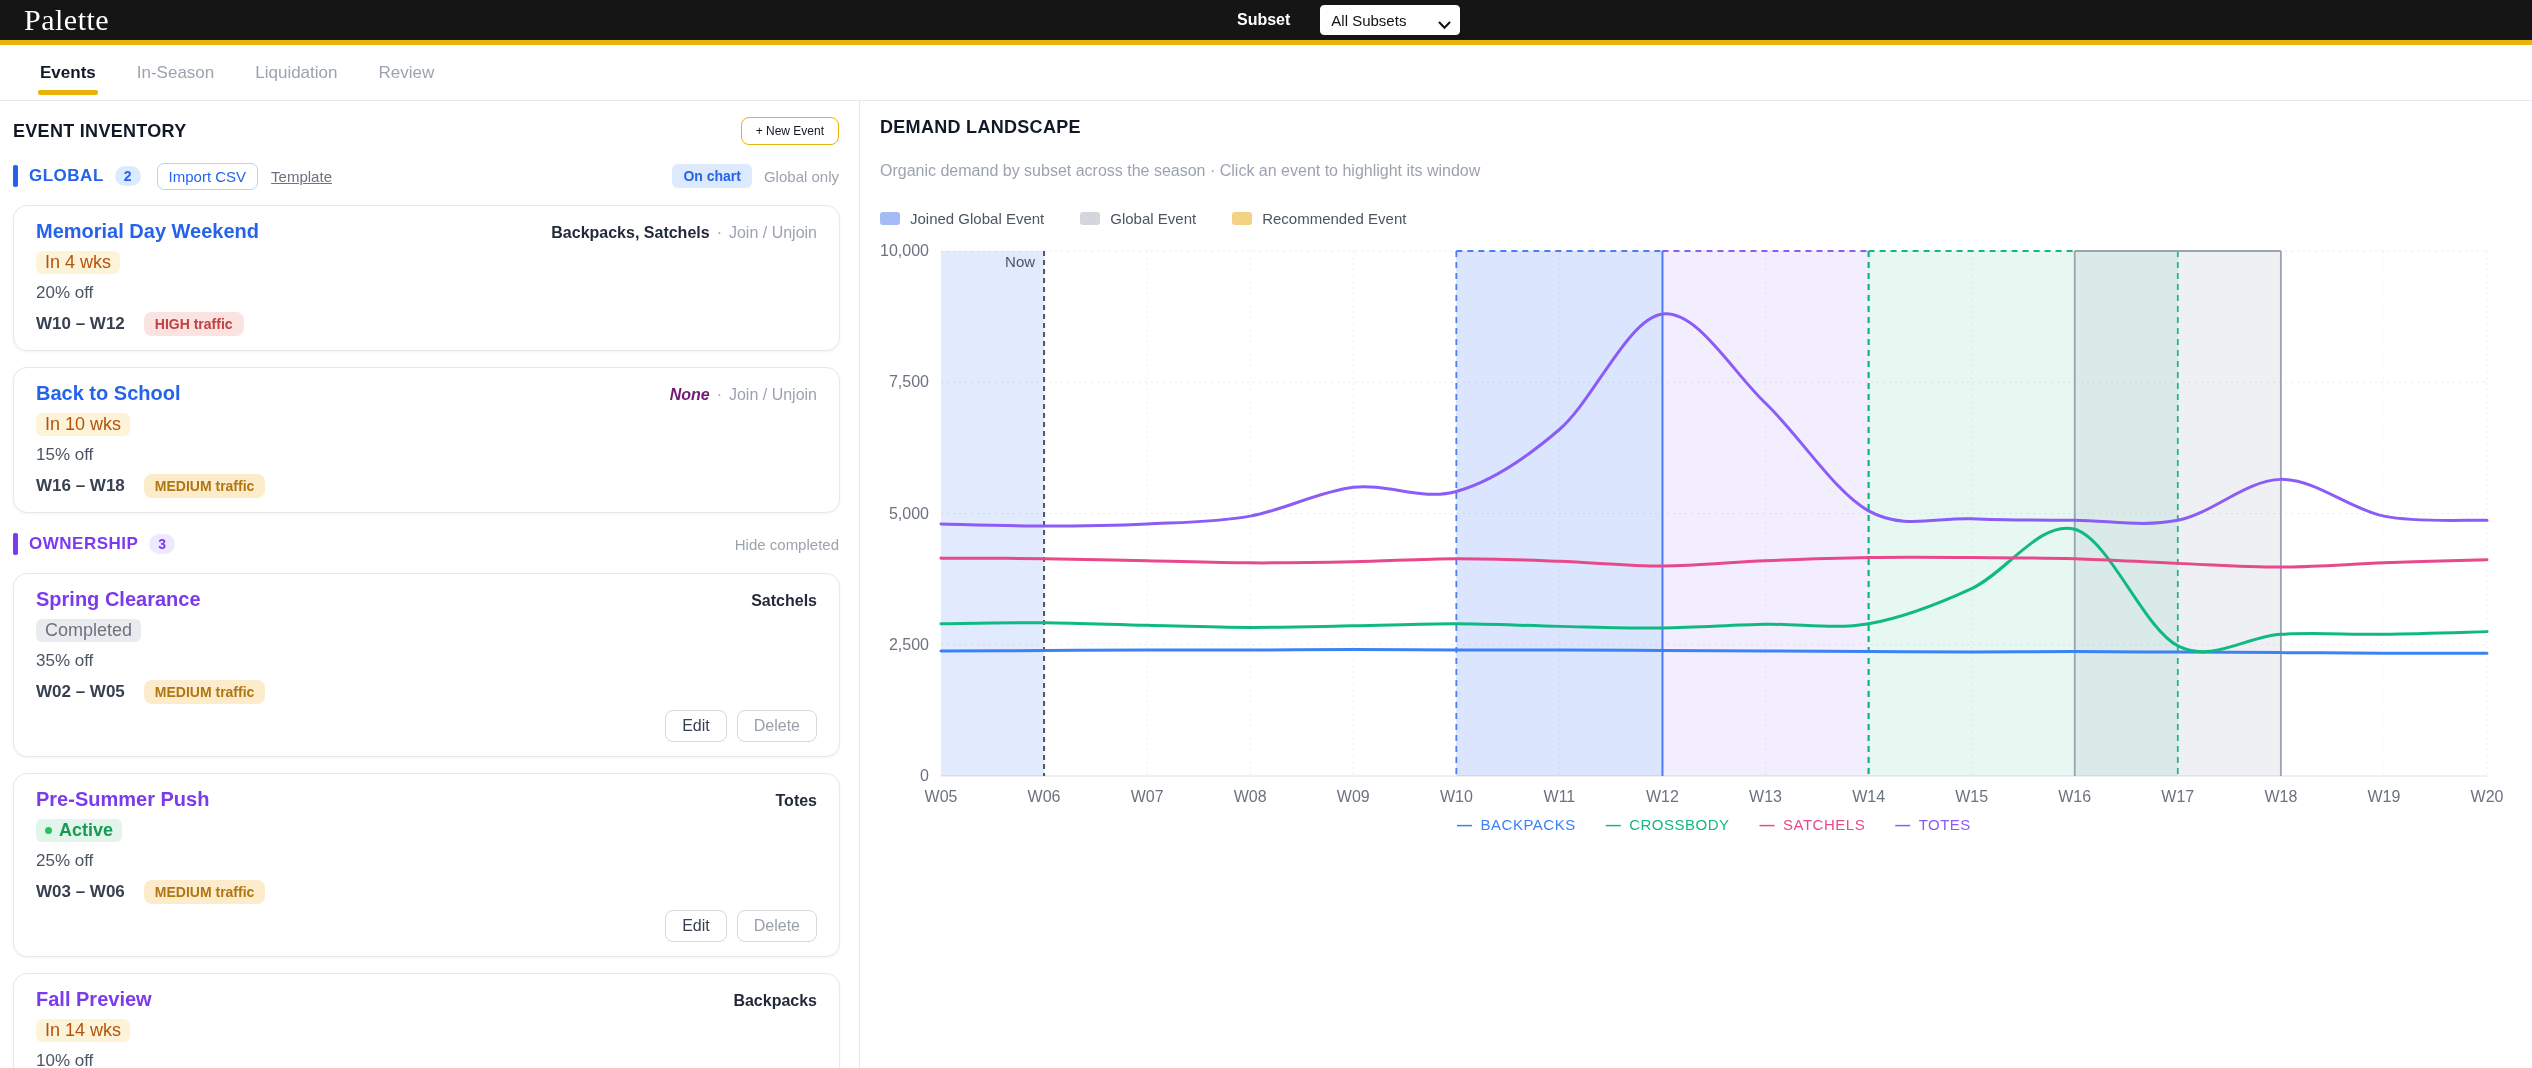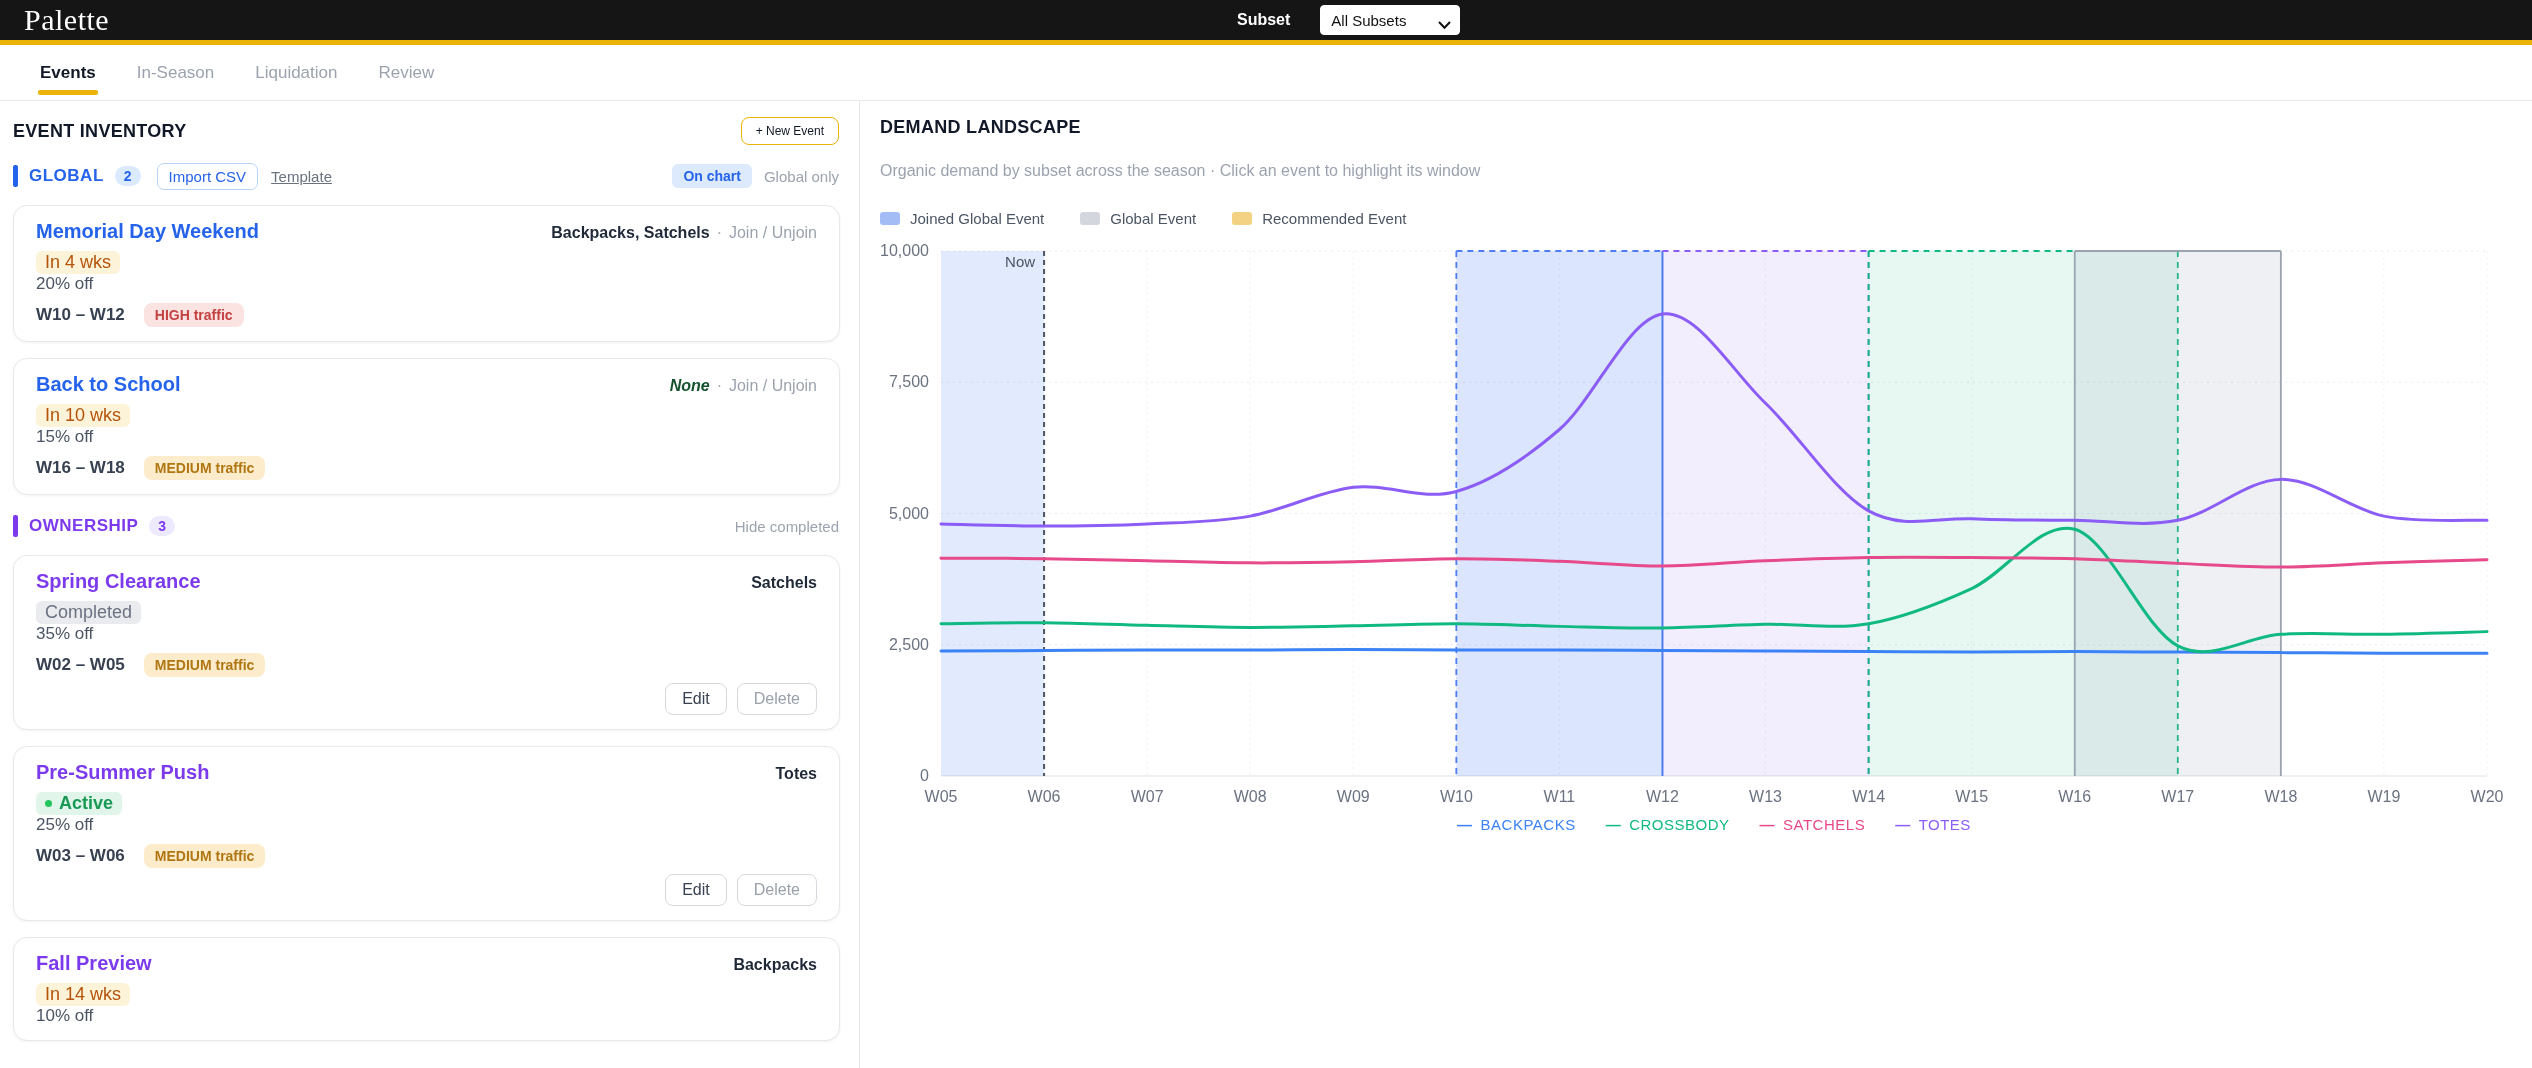--- a/index.html
+++ b/index.html
@@ -58,30 +58,30 @@
   .hide-completed{margin-right:20px;color:#9ca3af;font-size:15px;cursor:pointer;}
 
   .card{width:827px;box-sizing:border-box;background:#fff;border:1px solid #e6e8eb;border-radius:14px;
       padding:14px 22px 14px;margin-bottom:16px;box-shadow:0 1px 3px rgba(16,24,40,.05);cursor:pointer;}
   .card-top{display:flex;align-items:baseline;justify-content:space-between;}
   .card-title{font-size:20px;font-weight:700;}
   .global-card .card-title{color:var(--accent-blue);}
   .own-card .card-title{color:var(--accent-purple);}
   .card-meta{font-size:16px;color:#9ca3af;display:flex;gap:7px;align-items:baseline;}
   .meta-subsets{font-weight:700;color:#1f2937;}
-  .meta-subsets.muted{color:#14532d;font-style:italic;}
+  .meta-subsets.muted{color:#701a75;font-style:italic;}
   .meta-join{color:#9ca3af;cursor:pointer;}
   .status-row{margin-top:8px;}
   .status-badge{display:inline-flex;align-items:center;font-size:18px;padding:1px 9px;border-radius:6px;}
   .status-upcoming{background:#fcf3d9;color:#b45309;}
   .status-completed{background:#e9ebef;color:#6b7280;}
   .status-active{background:#e1f5ea;color:var(--status-active);font-weight:600;}
   .status-dot{display:none;width:7px;height:7px;border-radius:50%;background:#22c55e;margin-right:7px;}
   .status-active .status-dot{display:inline-block;}
-  .discount-row{font-size:17px;color:#4b5563;}
+  .discount-row{margin-top:9px;font-size:17px;color:#4b5563;}
   .weeks-row{margin-top:9px;display:flex;align-items:center;gap:19px;}
   .weeks-text{font-size:17px;font-weight:600;color:#374151;}
   .traffic-badge{font-size:14px;font-weight:700;padding:4px 11px;border-radius:8px;}
   .traffic-high{background:#fbe3e2;color:var(--status-high);}
   .traffic-medium{background:#fdeccb;color:var(--status-medium);}
   .actions-row{margin-top:6px;display:flex;justify-content:flex-end;gap:10px;}
   .btn{background:#fff;border:1px solid #d5d9de;border-radius:8px;padding:6px 16px;font-size:16px;
       font-family:inherit;cursor:pointer;}
   .edit-btn{color:#374151;}
   .delete-btn{color:#9aa1ab;}

